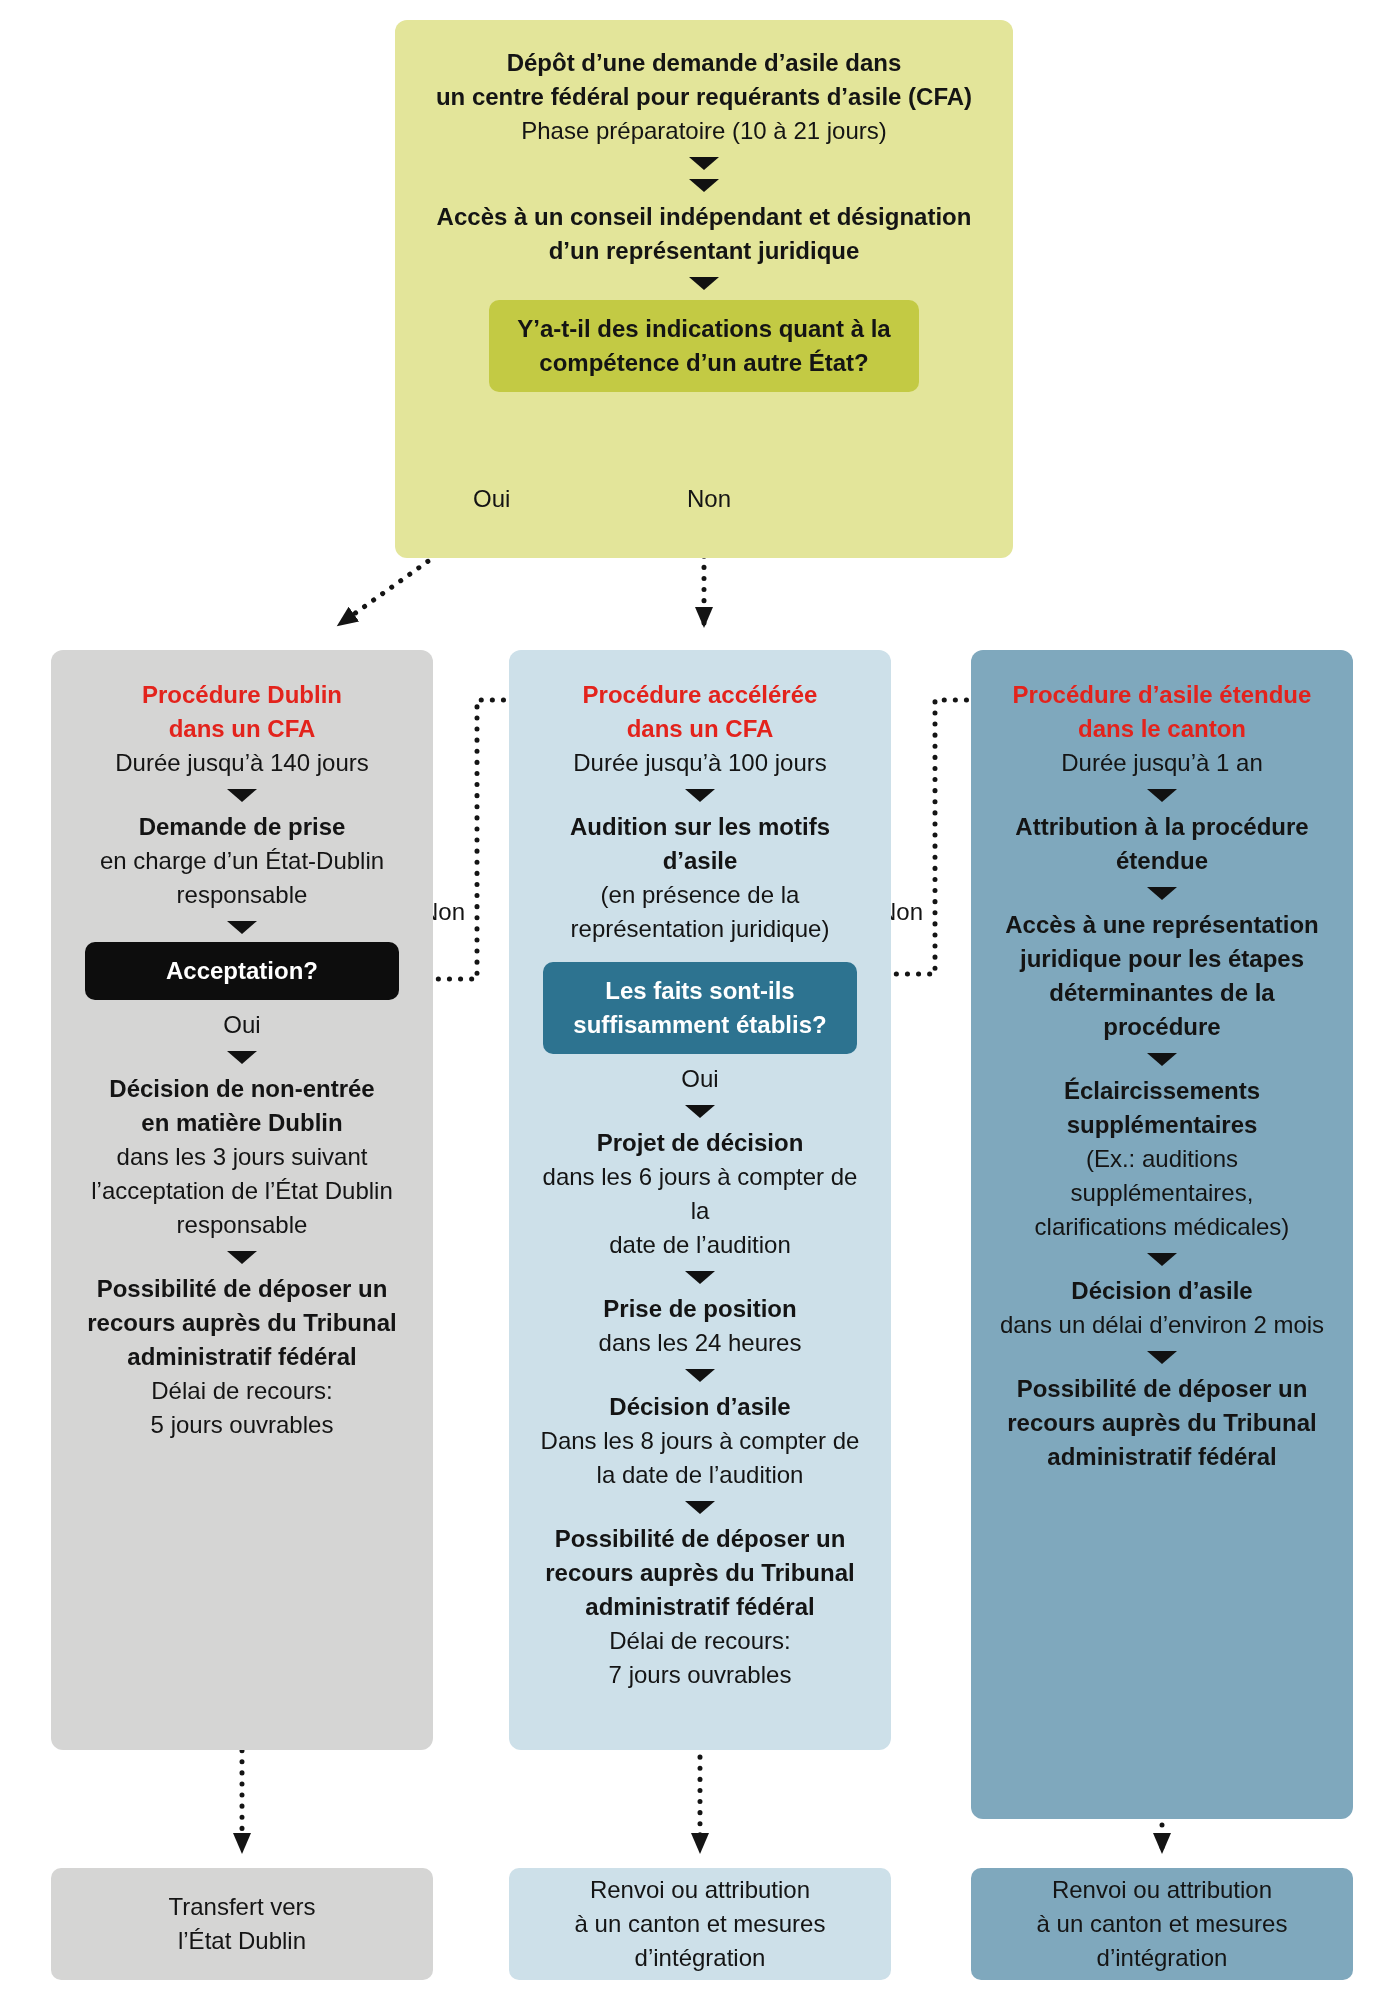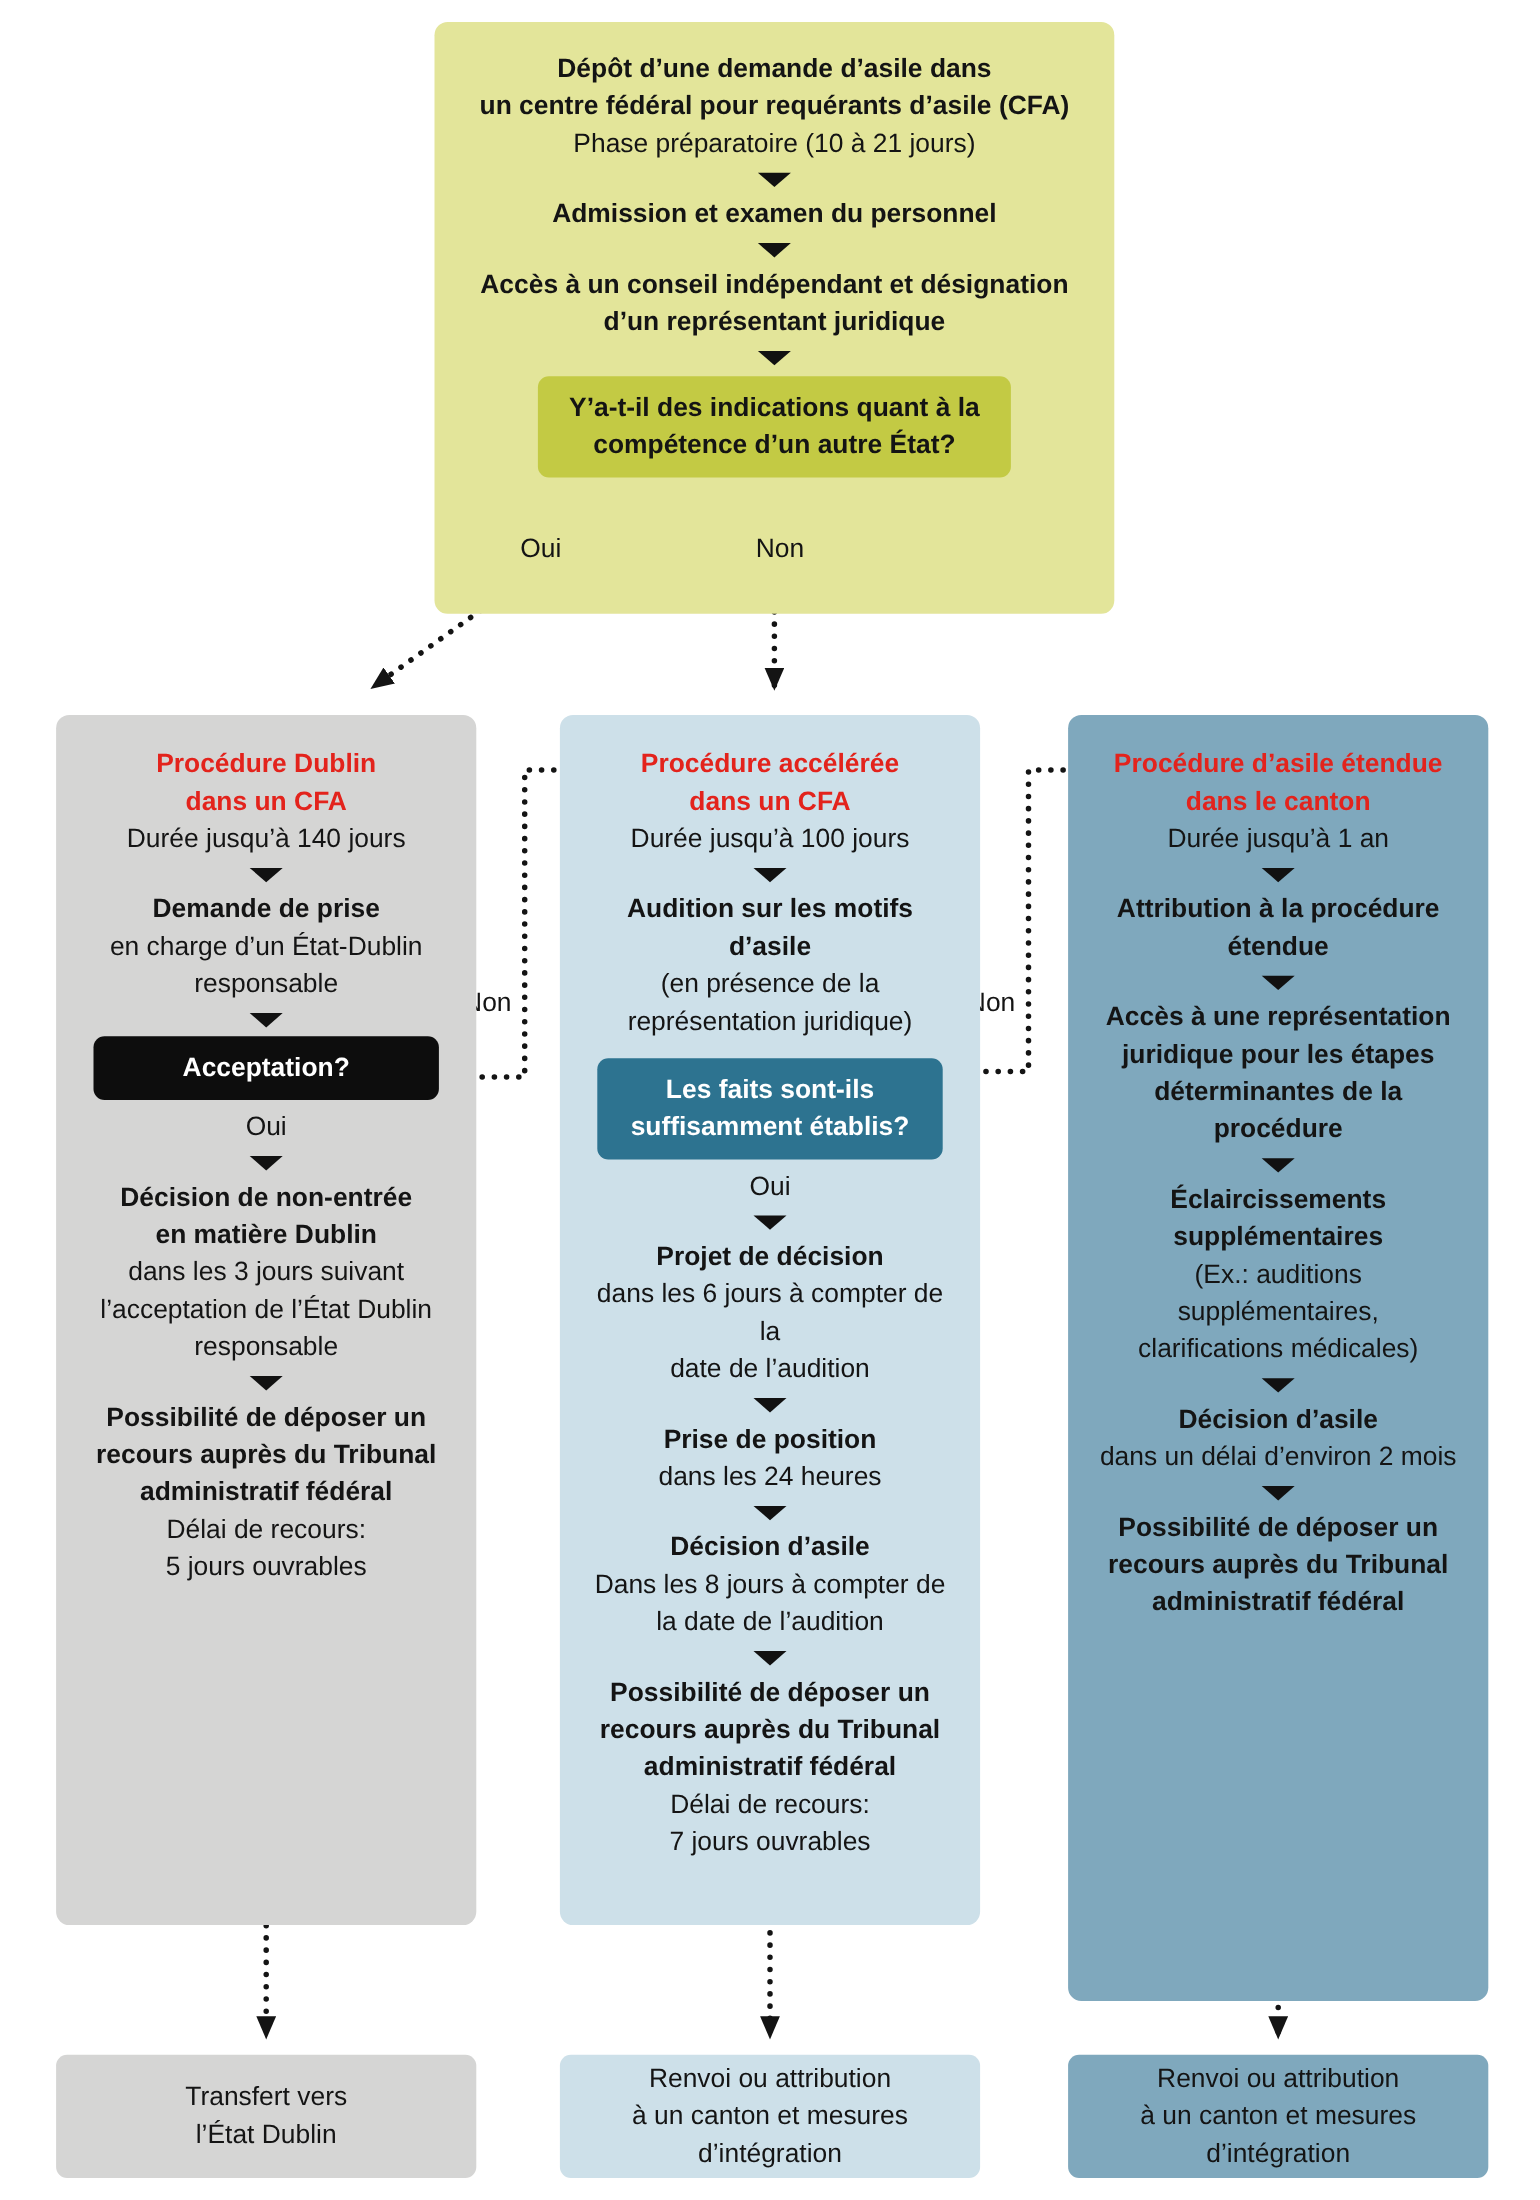--- a/index.html
+++ b/index.html
@@ -69,21 +69,20 @@
     <path class="dots" d="M242,1462 L242,1850" marker-end="url(#ah)"></path>
     <path class="dots" d="M700,1635 L700,1850" marker-end="url(#ah)"></path>
     <path class="dots" d="M1162,1492 L1162,1850" marker-end="url(#ah)"></path>
   </svg>
 
   <section class="panel top-box">
     <div class="b pre">Dépôt d’une demande d’asile dans
 un centre fédéral pour requérants d’asile (CFA)</div>
     <div class="pre">Phase préparatoire (10 à 21 jours)</div>
     <div class="tri"></div>
-    <div class="b pre">Admission et examen du personnel</div>
     <div class="tri"></div>
     <div class="b pre">Accès à un conseil indépendant et désignation
 d’un représentant juridique</div>
     <div class="tri"></div>
     <div class="qbox pre">Y’a-t-il des indications quant à la
 compétence d’un autre État?</div>
     <span class="lab-oui pre">Oui</span>
     <span class="lab-non pre">Non</span>
   </section>
 

